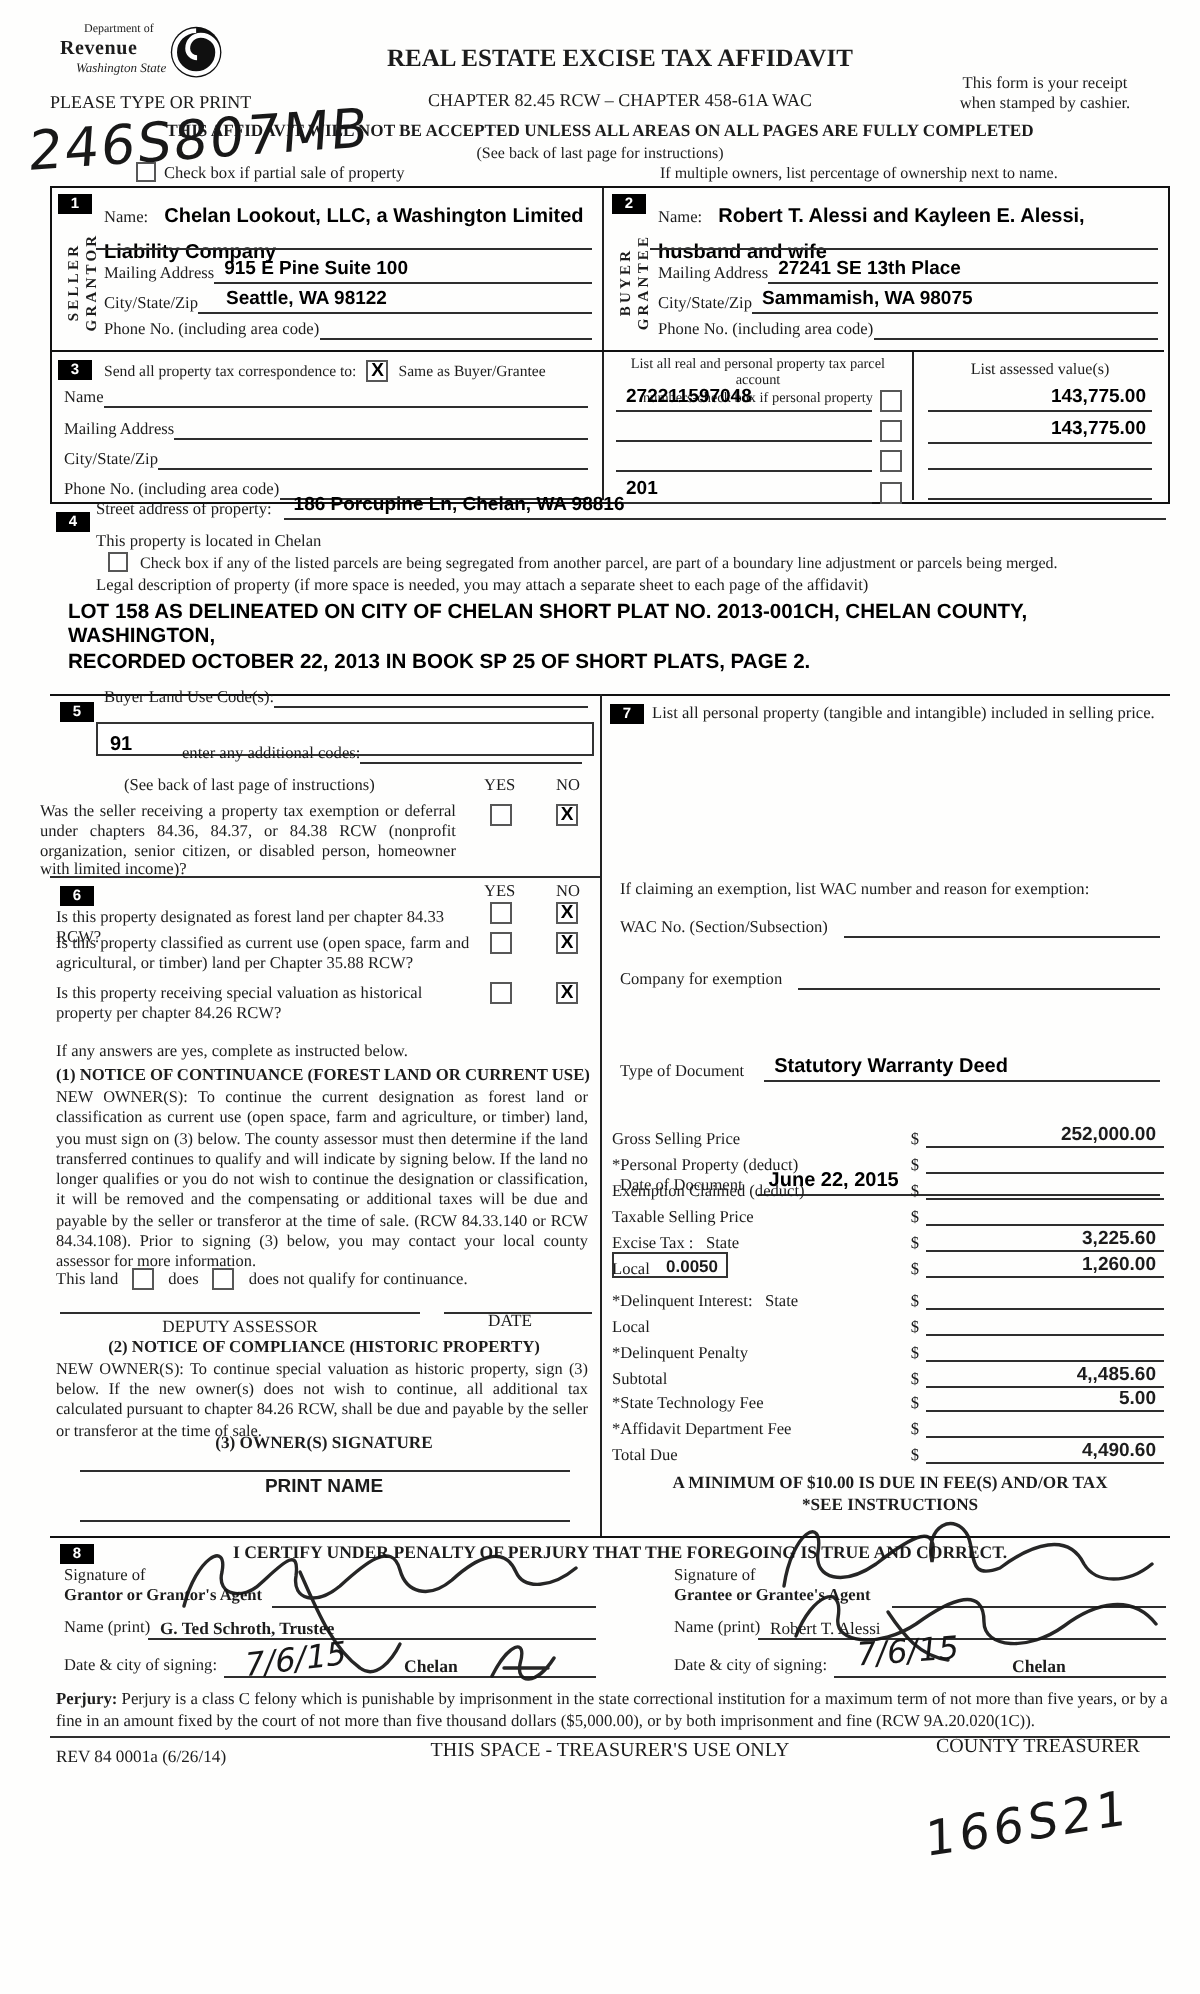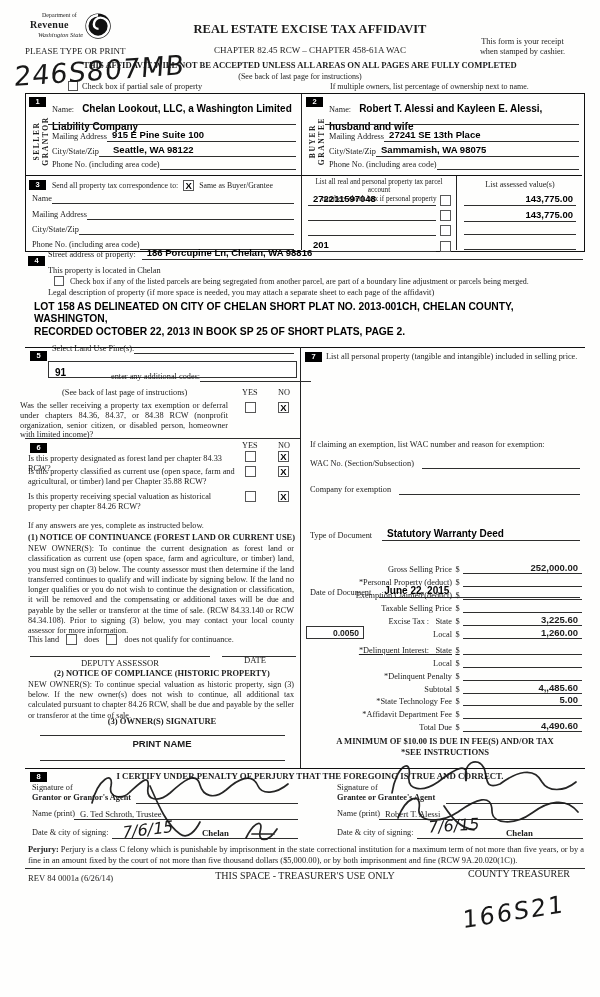--- a/index.html
+++ b/index.html
@@ -21,21 +21,21 @@
   .fr { position:absolute; display:flex; align-items:flex-end; }
   .fill { flex:1; border-bottom:1px solid #2e2e2e; padding:0 3px 0 5px; min-height:9px; }
   .box13 { position:absolute; left:25px; top:93px; width:560px; height:159px; border:1.6px solid #111; box-sizing:border-box; }
   .vline { position:absolute; border-left:1px solid #222; width:0; }
   .rot { position:absolute; transform:rotate(-90deg); transform-origin:center;
          font:bold 7.5px/9px "Liberation Serif", serif; letter-spacing:1.6px; text-align:center; }
   .center { text-align:center; }
   .right { text-align:right; }
   .just { text-align:justify; }
   .mrow { position:absolute; left:306px; width:276px; display:flex; align-items:flex-end; height:12px; }
-  .mlabel { width:146px; text-align:right; font:8.3px "Liberation Serif", serif; white-space:pre; }
+  .mlabel { width:146px; text-align:left; font:8.3px "Liberation Serif", serif; white-space:pre; }
   .mcur { width:11px; text-align:center; font:8.3px "Liberation Serif", serif; }
   .mfill { flex:1; border-bottom:1px solid #2e2e2e; text-align:right; font:bold 9.5px "Liberation Sans", sans-serif; padding:0 4px 0 2px; min-height:9px; }
   .ratebox { position:absolute; left:306px; width:58px; height:13px; border:1px solid #333; background:#fff;
              font:bold 8.5px/13px "Liberation Sans", sans-serif; text-align:right; padding-right:4px; box-sizing:border-box; }
   .hand { position:absolute; font-family:"DejaVu Sans", sans-serif; color:#181818; white-space:nowrap; }
   .ink { position:absolute; left:0; top:0; pointer-events:none; }
   .logo-swirl { display:inline-block; }
 </style>
 </head>
 <body>
@@ -200,27 +200,27 @@
   <div class="abs v11" style="left:34px; top:301px; width:550px; font-size:10.3px;">
     <div>LOT 158 AS DELINEATED ON CITY OF CHELAN SHORT PLAT NO. 2013-001CH, CHELAN COUNTY, WASHINGTON,</div>
     <div>RECORDED OCTOBER 22, 2013 IN BOOK SP 25 OF SHORT PLATS, PAGE 2.</div>
   </div>
 
   <div class="abs hr2" style="left:25px; top:347px; width:560px;"></div>
   <div class="vline" style="left:300px; top:347px; height:421px; border-left-width:1.4px;"></div>
 
   <span class="chip" style="left:30px; top:351px;">5</span>
   <div class="fr" style="left:52px; top:344px; width:242px;">
-    <span class="s">Select Land Use Pine(s):</span>
+    <span class="s">Buyer Land Use Code(s):</span>
     <span class="fill"></span>
   </div>
   <div class="abs" style="left:48px; top:361px; width:247px; height:15px; border:1px solid #333; background:#fff;">
     <span class="v11" style="padding-left:6px; line-height:15px;">91</span>
   </div>
-  <div class="fr" style="left:70px; top:372px; width:200px;padding-left:41px;">
+  <div class="fr" style="left:50px; top:372px; width:200px;padding-left:41px;">
     <span class="s">enter any additional codes:</span>
     <span class="fill"></span>
   </div>
   <div class="abs s" style="left:62px; top:388px;">(See back of last page of instructions)</div>
   <div class="abs s" style="left:242px; top:388px;">YES</div>
   <div class="abs s" style="left:278px; top:388px;">NO</div>
   <div class="abs s just" style="left:20px; top:401px; width:208px;">Was the seller receiving a property tax exemption or deferral under chapters 84.36, 84.37, or 84.38 RCW (nonprofit organization, senior citizen, or disabled person, homeowner with limited income)?</div>
   <span class="cb abs" style="left:245px; top:402px;"></span>
   <span class="cb abs" style="left:278px; top:402px;">X</span>
 
@@ -308,21 +308,21 @@
     <span class="mlabel">Excise Tax :   State</span>
     <span class="mcur">$</span>
     <span class="mfill">3,225.60</span>
   </div>
   <div class="ratebox" style="top:626px;">0.0050</div>
   <div class="mrow" style="top:627px;">
     <span class="mlabel">Local</span>
     <span class="mcur">$</span>
     <span class="mfill">1,260.00</span>
   </div>
-  <div class="mrow" style="top:643px;text-decoration:underline;">
+  <div class="mrow" style="top:643px;">
     <span class="mlabel">*Delinquent Interest:   State</span>
     <span class="mcur">$</span>
     <span class="mfill"></span>
   </div>
   <div class="mrow" style="top:656px;">
     <span class="mlabel">Local</span>
     <span class="mcur">$</span>
     <span class="mfill"></span>
   </div>
   <div class="mrow" style="top:669px;">
@@ -355,21 +355,21 @@
   <div class="abs s b center" style="left:308px; top:747px; width:274px; font-size:8.6px;">*SEE INSTRUCTIONS</div>
 
   <div class="abs hr2" style="left:25px; top:768px; width:560px;"></div>
   <span class="chip" style="left:30px; top:772px;">8</span>
   <div class="abs s b center" style="left:100px; top:771px; width:420px; font-size:8.8px;">I CERTIFY UNDER PENALTY OF PERJURY THAT THE FOREGOING IS TRUE AND CORRECT.</div>
 
   <div class="abs s" style="left:32px; top:783px;">Signature of</div>
   <div class="abs s b" style="left:32px; top:793px;">Grantor or Grantor's Agent</div>
   <div class="abs hr" style="left:136px; top:803px; width:162px;"></div>
   <div class="abs s" style="left:32px; top:809px;">Name (print)</div>
-  <div class="abs s" style="left:80px; top:809px; font-size:8.6px;">G. Ted Schroth, Trustee</div>
+  <div class="abs s" style="left:80px; top:809px; font-size:8.6px;font-weight:bold;">G. Ted Schroth, Trustee</div>
   <div class="abs hr" style="left:74px; top:819px; width:224px;"></div>
   <div class="abs s" style="left:32px; top:828px;">Date &amp; city of signing:</div>
   <div class="abs hr" style="left:112px; top:838px; width:186px;"></div>
   <div class="abs s b" style="left:202px; top:828px; font-size:8.8px;">Chelan</div>
   <div class="hand" style="left:122px; top:820px; font-size:16px; transform:rotate(-7deg) skewX(-14deg);">7/6/15</div>
 
   <div class="abs s" style="left:337px; top:783px;">Signature of</div>
   <div class="abs s b" style="left:337px; top:793px;">Grantee or Grantee's Agent</div>
   <div class="abs hr" style="left:446px; top:803px; width:137px;"></div>
   <div class="abs s" style="left:337px; top:809px;">Name (print)</div>

